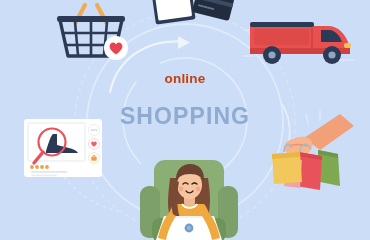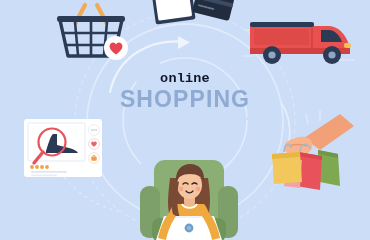--- a/index.html
+++ b/index.html
@@ -23,24 +23,23 @@
   #wordmark{
     left:0;top:72px;width:370px;
     text-align:center;
     line-height:1;
     user-select:none;
   }
   #wordmark .w-small{
     font-size:13.5px;
     font-weight:700;
     letter-spacing:0.2px;
-    color:#0f172a;
+    color:#c2410c;
     display:block;
-    margin-bottom:2px;
-    font-family:Liberation Mono, monospace;
+    margin-bottom:19px;
   }
   #wordmark .w-big{
     font-size:23px;
     font-weight:700;
     letter-spacing:1.1px;
     color:#8fabd2;
     display:block;
   }
 </style>
 </head>

